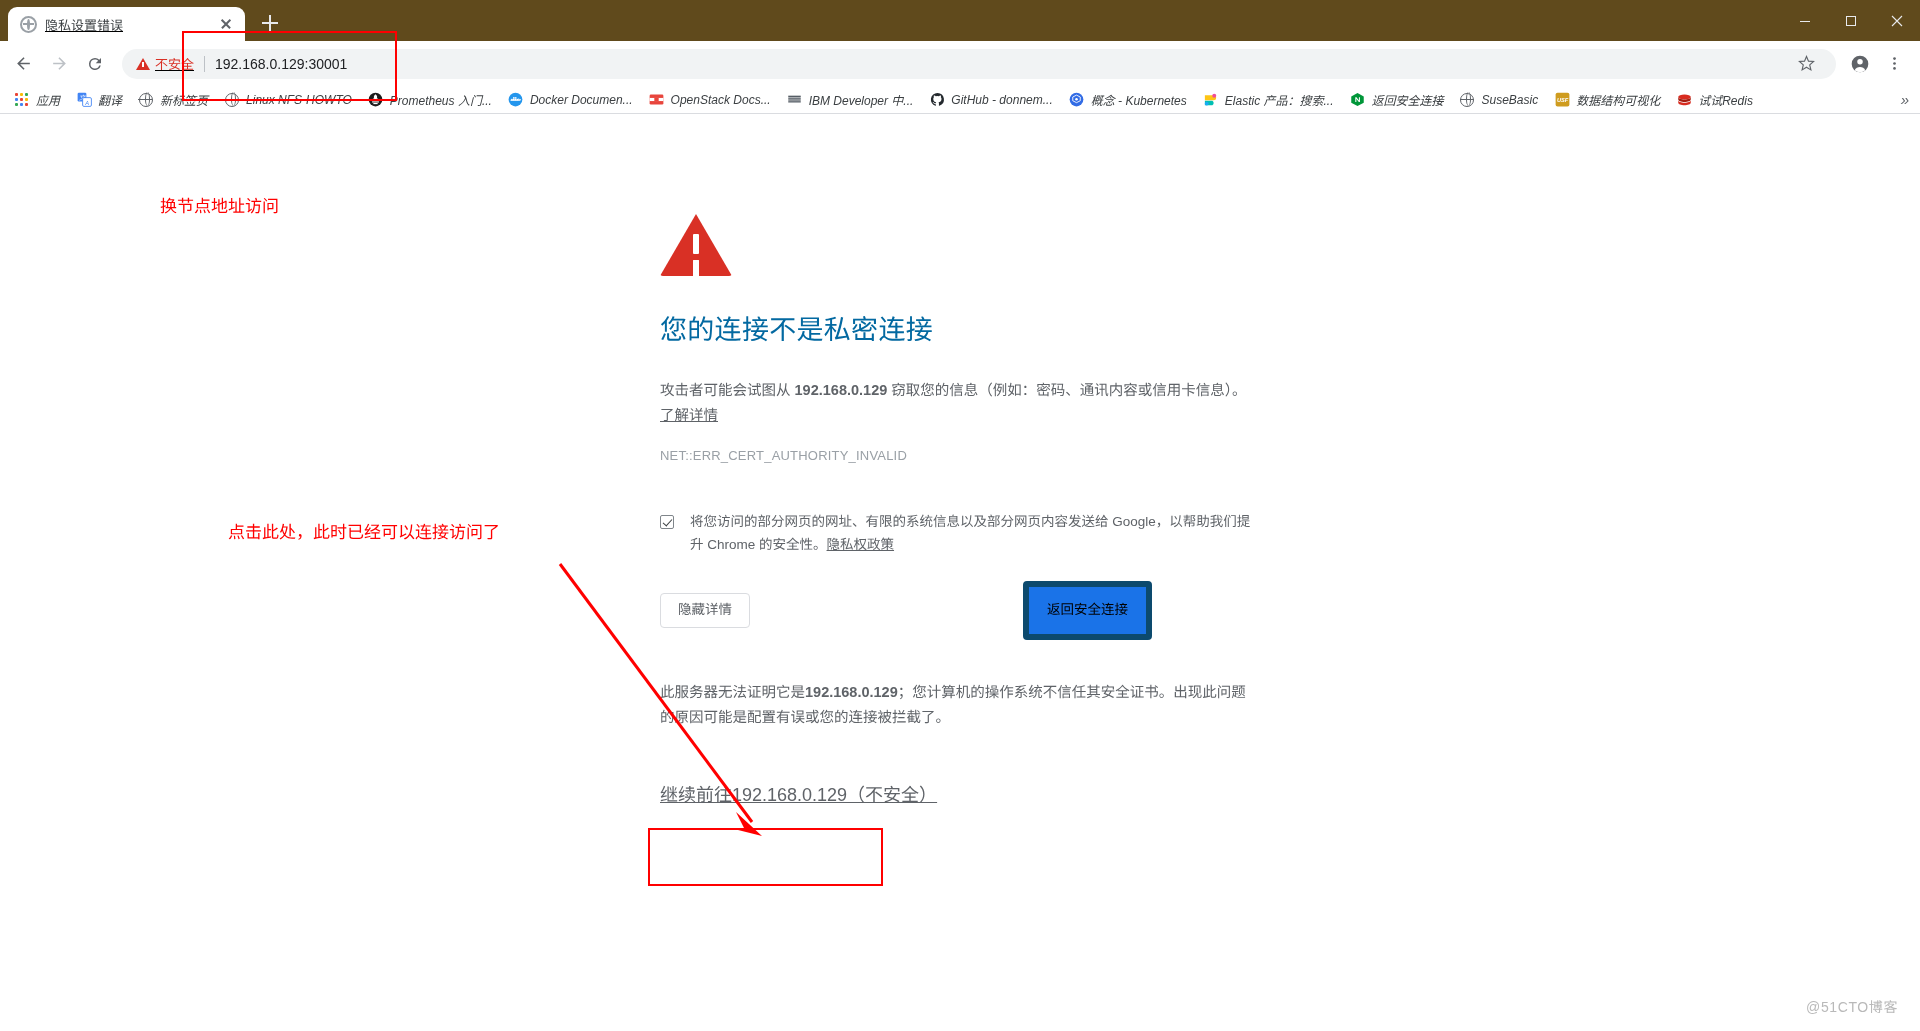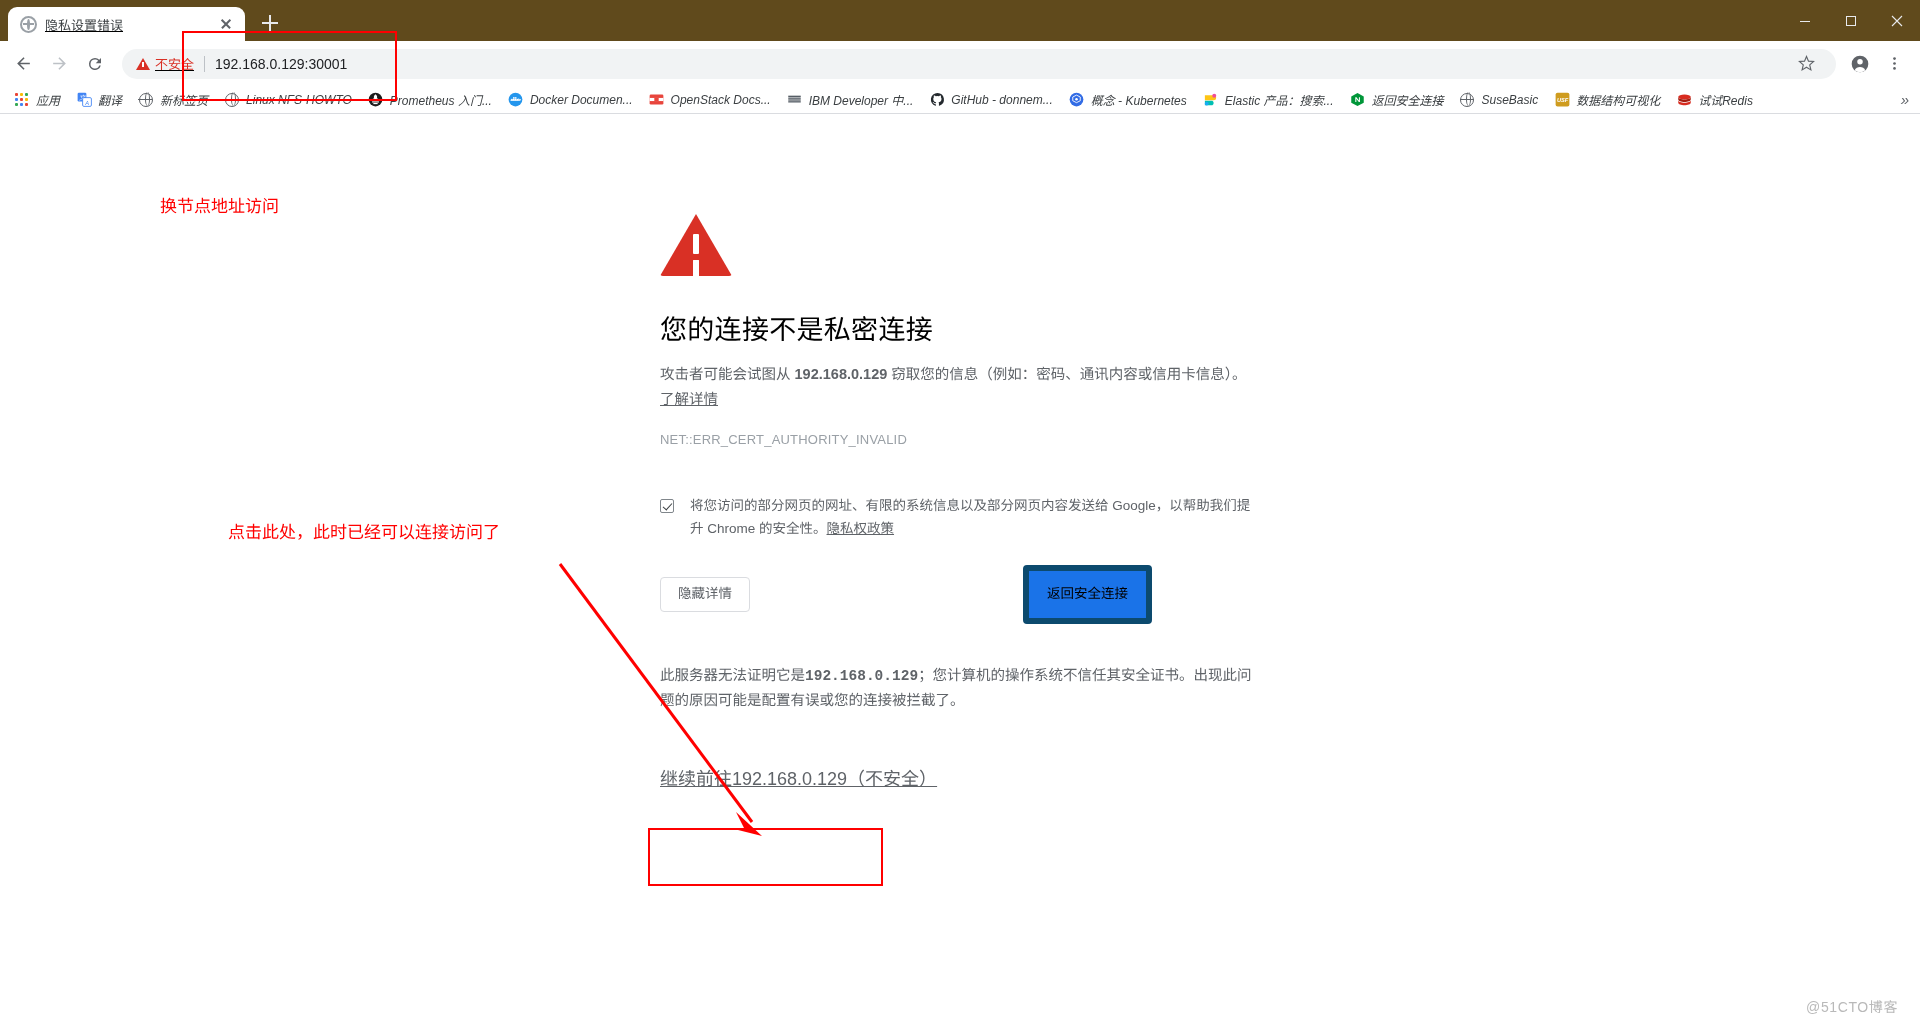--- a/index.html
+++ b/index.html
@@ -323,23 +323,23 @@
     position: absolute;
     left: -3px; top: 46px;
     width: 6px; height: 6px;
     background: #ffffff;
     border-radius: 1px;
   }
 
   .err-title {
     font-size: 27px;
     font-weight: 400;
-    color: #000000;
+    color: #0369a1;
     line-height: 1.35;
-    margin: 0 0 14px 0;
+    margin: 0 0 30px 0;
     letter-spacing: 0.3px;
   }
 
   .err-body {
     font-size: 14.5px;
     color: #5f6368;
     line-height: 1.72;
     margin: 0 0 20px 0;
     max-width: 590px;
   }
@@ -416,21 +416,20 @@
     color: #000000;
     padding: 16px 18px;
   }
 
   .detail-text {
     font-size: 14.5px;
     color: #5f6368;
     line-height: 1.72;
     margin: 0 0 50px 0;
     max-width: 600px;
-    font-family: Liberation Mono, monospace;
   }
   .detail-text b { font-weight: 700; }
 
   .proceed-link {
     font-size: 18px;
     color: #5f6368;
     text-decoration: underline;
     cursor: pointer;
     display: inline-block;
   }

